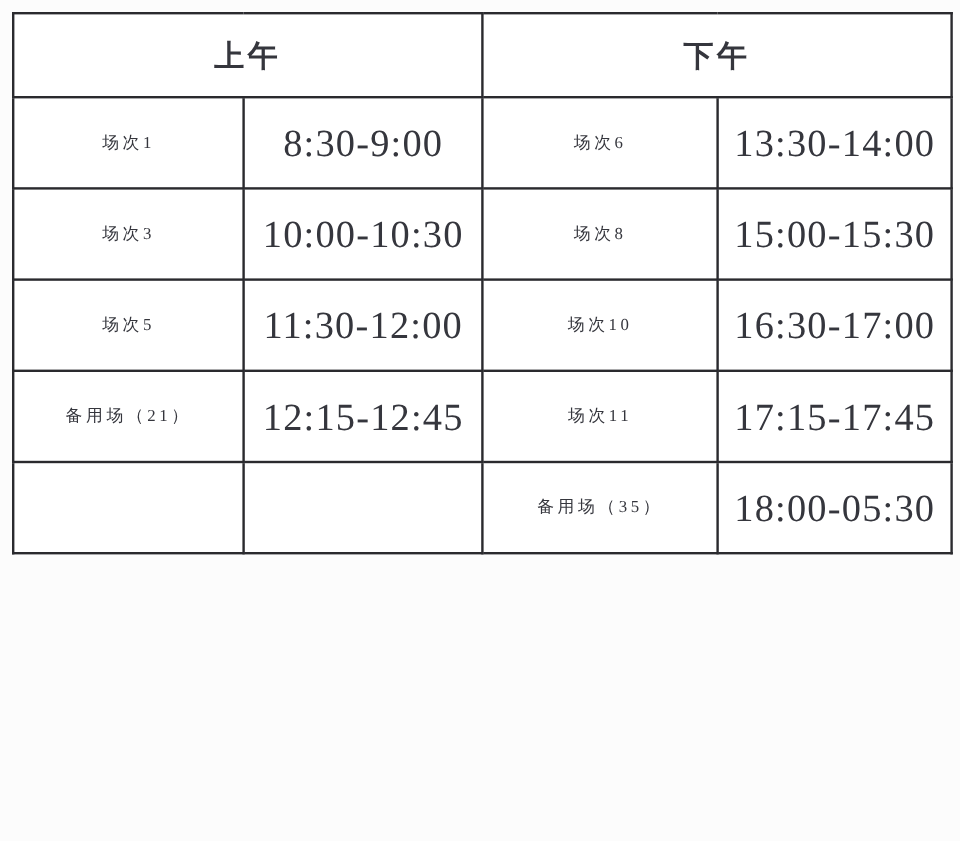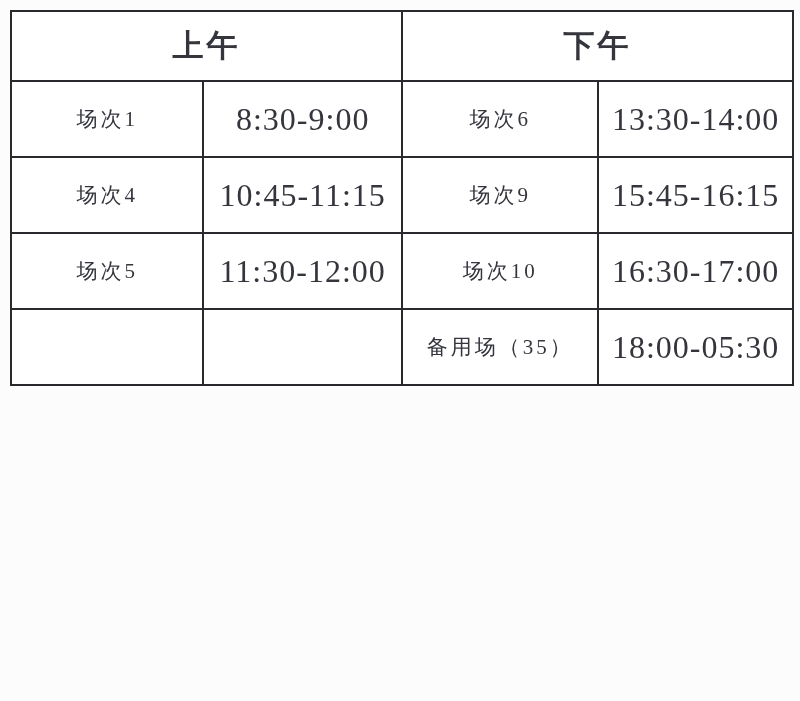--- a/index.html
+++ b/index.html
@@ -28,29 +28,29 @@
   .schedule th, .schedule td {
     border: 2px solid #2a2a2e;
     text-align: center;
     vertical-align: middle;
     color: #35363d;
     overflow: hidden;
     white-space: nowrap;
   }
   .schedule th {
     height: 66px;
-    font-size: 31px;
+    font-size: 25px;
     font-weight: bold;
     letter-spacing: 3px;
   }
   .schedule td {
     height: 72px;
   }
   td.session {
-    font-size: 21px;
+    font-size: 14px;
     letter-spacing: 3px;
   }
   td.time {
     font-size: 32px;
     letter-spacing: 1px;
   }
 </style>
 </head>
 <body>
 
@@ -69,30 +69,36 @@
       </tr>
     </thead>
     <tbody>
       <tr>
         <td class="session">场次1</td>
         <td class="time">8:30-9:00</td>
         <td class="session">场次6</td>
         <td class="time">13:30-14:00</td>
       </tr>
       <tr>
-        <td class="session">场次4</td>
-        <td class="time">10:45-11:15</td>
-        <td class="session">场次9</td>
-        <td class="time">15:45-16:15</td>
+        <td class="session">场次3</td>
+        <td class="time">10:00-10:30</td>
+        <td class="session">场次8</td>
+        <td class="time">15:00-15:30</td>
       </tr>
       <tr>
         <td class="session">场次5</td>
         <td class="time">11:30-12:00</td>
         <td class="session">场次10</td>
         <td class="time">16:30-17:00</td>
+      </tr>
+      <tr>
+        <td class="session">备用场（21）</td>
+        <td class="time">12:15-12:45</td>
+        <td class="session">场次11</td>
+        <td class="time">17:15-17:45</td>
       </tr>
       <tr>
         <td class="session"></td>
         <td class="time"></td>
         <td class="session">备用场（35）</td>
         <td class="time">18:00-05:30</td>
       </tr>
     </tbody>
   </table>
 </div>

